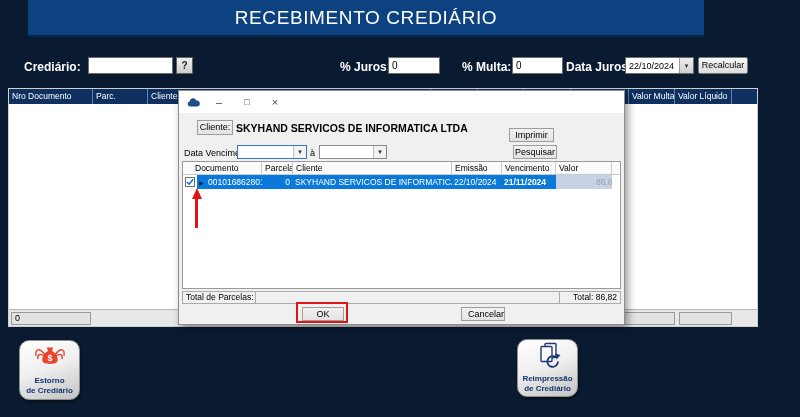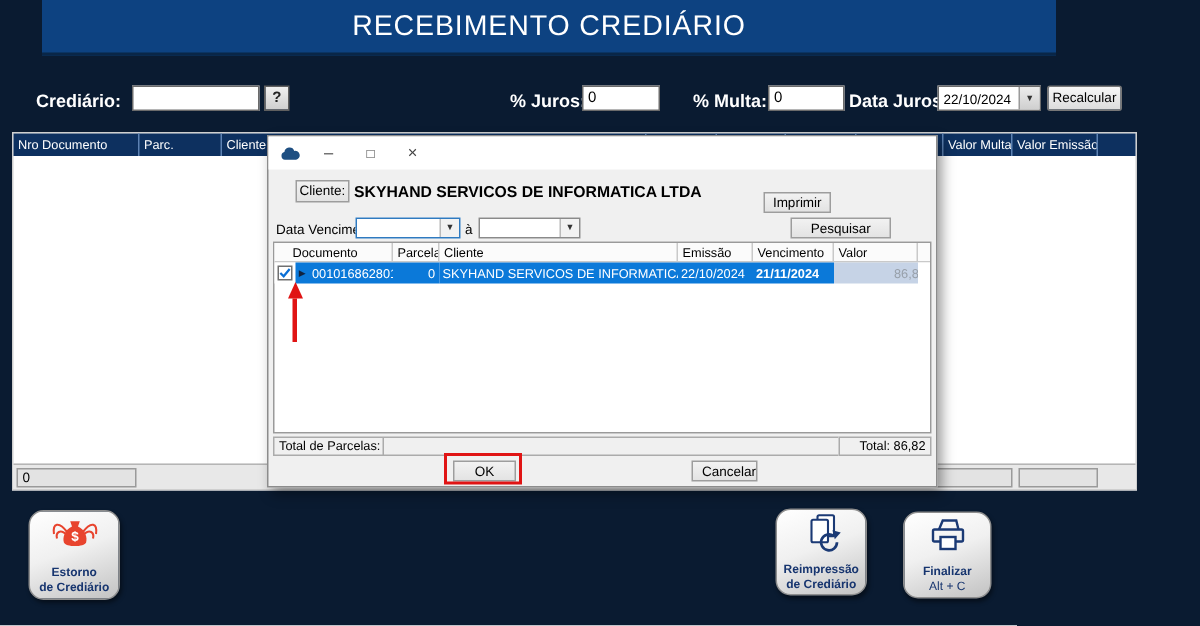--- a/index.html
+++ b/index.html
@@ -98,21 +98,21 @@
   <div class="maintable">
     <div class="mhead">
       <div class="c" style="width:84px;">Nro Documento</div>
       <div class="c" style="width:55px;">Parc.</div>
       <div class="c" style="width:283px;">Cliente</div>
       <div class="c" style="width:47px;"></div>
       <div class="c" style="width:46px;"></div>
       <div class="c" style="width:47px;"></div>
       <div class="c" style="width:58px;"></div>
       <div class="c" style="width:46px;">Valor Multa</div>
-      <div class="c" style="width:57px;">Valor Emissão</div>
+      <div class="c" style="width:57px;">Valor Líquido</div>
       <div class="c" style="flex:1; border-right:none;"></div>
     </div>
     <div class="mfoot">
       <div class="box" style="left:2px; width:80px;">0</div>
       <div class="box" style="left:614px; width:52px;"></div>
       <div class="box" style="left:670px; width:53px;"></div>
     </div>
   </div>
 
   <div class="dialog">
@@ -124,21 +124,21 @@
       </span>
       <span class="winbtn">–</span>
       <span class="winbtn max">□</span>
       <span class="winbtn">×</span>
     </div>
 
     <div class="dbtn" style="left:18px; top:29px; width:36px; height:15px; line-height:13px;">Cliente:</div>
     <div class="dlbl" style="left:57px; top:31px; font-size:10.5px; font-weight:bold;">SKYHAND SERVICOS DE INFORMATICA LTDA</div>
 
     <div class="dbtn" style="left:330px; top:37px; width:45px; height:14px; line-height:12px;">Imprimir</div>
-    <div class="dbtn" style="left:348px; top:54px; width:67px; height:14px; line-height:12px;">Pesquisar</div>
+    <div class="dbtn" style="left:334px; top:54px; width:44px; height:14px; line-height:12px;">Pesquisar</div>
 
     <div class="dlbl" style="left:5px; top:57px;">Data Vencimento:</div>
     <div class="dcombo focus" style="left:58px; top:54px; width:70px;">
       <div class="val"></div>
       <div class="arr">▼</div>
     </div>
     <div class="dlbl" style="left:131px; top:57px;">à</div>
     <div class="dcombo" style="left:140px; top:54px; width:68px;">
       <div class="val"></div>
       <div class="arr">▼</div>
@@ -208,26 +208,15 @@
         <rect x="11" y="1.5" width="11" height="14" rx="1" fill="#fff" stroke="#1b3a75" stroke-width="1.4"></rect>
         <rect x="7" y="4.5" width="11" height="15" rx="1" fill="#fff" stroke="#1b3a75" stroke-width="1.4"></rect>
         <path d="M24 19.5 a5.3 5.3 0 1 1 -2.4 -4.4" fill="none" stroke="#1b3a75" stroke-width="1.8"></path>
         <polygon points="21,11.5 26.5,13 22.5,17.5" fill="#1b3a75"></polygon>
       </svg>
     </span>
     <span class="cap">Reimpressão</span>
     <span class="cap" style="margin-top:-2px;">de Crediário</span>
   </div>
 
-  <div class="action" style="left:602px; top:341px; width:59px; height:58px;">
-    <span>
-      <svg width="30" height="24" viewBox="0 0 30 24">
-        <polyline points="9,8 11.5,2 20.5,2 22,8" fill="none" stroke="#1b3a75" stroke-width="1.6"></polyline>
-        <rect x="5" y="8" width="20" height="8" rx="1" fill="none" stroke="#1b3a75" stroke-width="1.6"></rect>
-        <rect x="10" y="13" width="10" height="8" fill="#fff" stroke="#1b3a75" stroke-width="1.6"></rect>
-      </svg>
-    </span>
-    <span class="cap">Finalizar</span>
-    <span class="cap" style="margin-top:-2px; font-weight:normal;">Alt + C</span>
-  </div>
 
 
 </div>
 
 </body></html>

